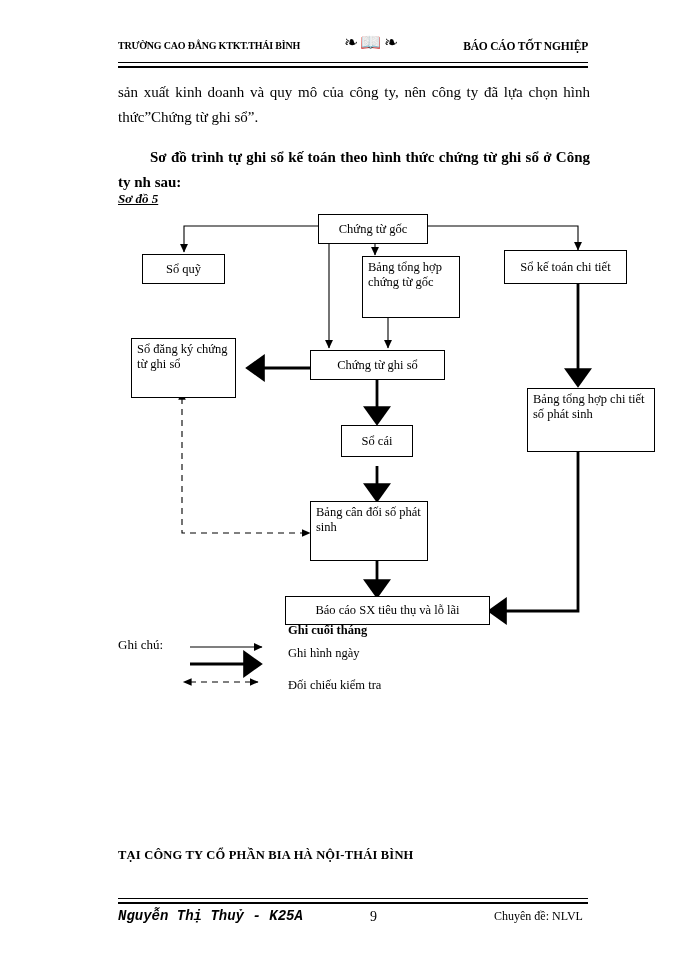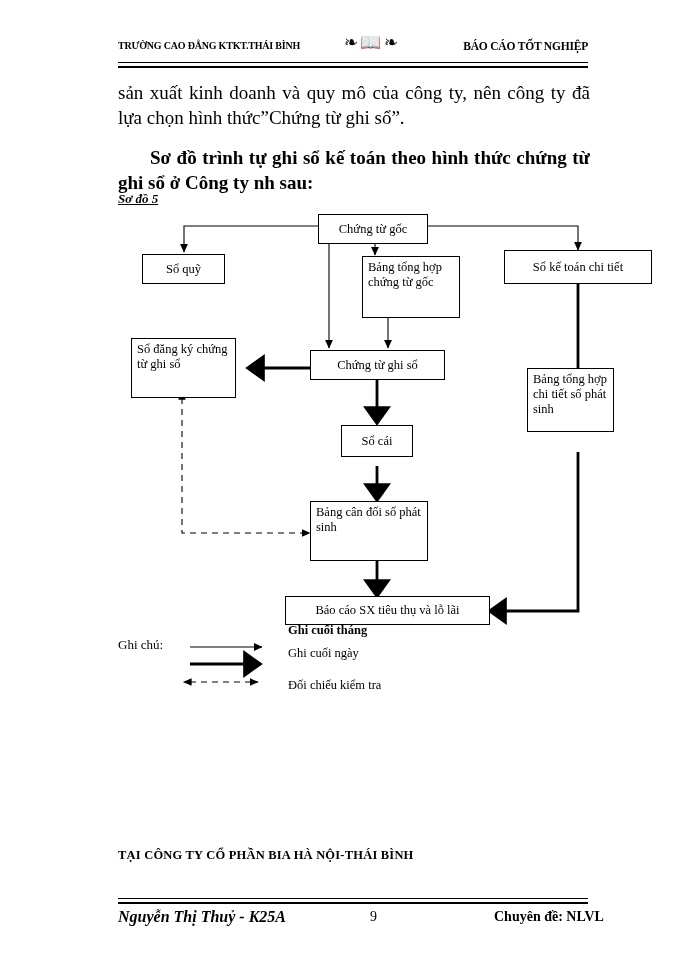--- a/index.html
+++ b/index.html
@@ -69,21 +69,21 @@
     height: 3px;
     border-top: 1px solid #000;
     border-bottom: 2px solid #000;
   }
 
   
   .para {
     position: absolute;
     left: 118px;
     width: 472px;
-    font-size: 19px;
+    font-size: 15px;
     line-height: 25px;
     text-align: justify;
   }
   .p1 { top: 80px; }
   .p2 { top: 145px; font-weight: bold; text-indent: 32px; }
   .p3 {
     top: 186px;
     font-size: 13px;
     font-weight: bold;
     font-style: italic;
@@ -143,37 +143,36 @@
     text-align: justify;
     letter-spacing: 0.2px;
   }
   .heading .ind { padding-left: 40px; }
 
   
   .ftr-name {
     position: absolute;
     left: 118px;
     top: 908px;
-    font-size: 16px;
+    font-size: 14px;
     font-style: italic;
-    font-family: Liberation Serif, serif;
+    font-family: Liberation Mono, monospace;
     font-weight: bold;
   }
   .ftr-page {
     position: absolute;
     left: 370px;
     top: 909px;
     font-size: 14px;
   }
   .ftr-topic {
     position: absolute;
     left: 494px;
     top: 909px;
-    font-size: 14px;
-    font-weight: bold;
+    font-size: 12px;
   }
 </style>
 </head>
 <body>
 
 <div class="page">
 
   <div class="hdr">
     <div class="hdr-left">TRƯỜNG  CAO ĐẲNG KTKT.THÁI BÌNH</div>
     <div class="hdr-orn">❧ 📖 ❧</div>
@@ -234,33 +233,33 @@
   </div>
 
   <div class="box ctr" style="left:142px; top:254px; width:83px; height:30px;">
     <span>Sổ quỹ</span>
   </div>
 
   <div class="box" style="left:362px; top:256px; width:98px; height:62px;">
     <span>Bảng tổng hợp chứng từ gốc</span>
   </div>
 
-  <div class="box ctr" style="left:504px; top:250px; width:148px; height:34px;">
+  <div class="box ctr" style="left:504px; top:250px; width:123px; height:34px;">
     <span>Sổ kế toán chi tiết</span>
   </div>
 
   <div class="box" style="left:131px; top:338px; width:105px; height:60px;">
     <span>Sổ đăng ký chứng từ ghi sổ</span>
   </div>
 
   <div class="box ctr" style="left:310px; top:350px; width:135px; height:30px;">
     <span>Chứng từ ghi sổ</span>
   </div>
 
-  <div class="box" style="left:527px; top:368px; width:87px; height:64px;">
+  <div class="box" style="left:527px; top:388px; width:128px; height:64px;">
     <span>Bảng tổng hợp chi tiết số phát sinh</span>
   </div>
 
   <div class="box ctr" style="left:341px; top:425px; width:72px; height:32px;">
     <span>Sổ cái</span>
   </div>
 
   <div class="box" style="left:310px; top:501px; width:118px; height:60px;">
     <span>Bảng cân đối số phát sinh</span>
   </div>
@@ -286,21 +285,21 @@
         <path d="M0,0.6 L8,4 L0,7.4 z" fill="#000"></path>
       </marker>
     </defs>
     <g stroke="#000" fill="none">
       <path d="M190,647 L262,647" stroke-width="1.1" marker-end="url(#lg-thin)"></path>
       <path d="M190,664 L260,664" stroke-width="2.8" marker-end="url(#lg-thick)"></path>
       <path d="M190,682 L258,682" stroke-width="1.1" stroke-dasharray="6,5" marker-end="url(#lg-d-e)" marker-start="url(#lg-d-s)"></path>
     </g>
   </svg>
 
-  <div class="legend-text" style="left:288px; top:645px;">Ghi cuối ngày</div>
+  <div class="legend-text" style="left:288px; top:645px;">Ghi hình ngày</div>
   <div class="legend-text" style="left:288px; top:622px;font-weight:bold;">Ghi cuối tháng</div>
   <div class="legend-text" style="left:288px; top:677px;">Đối chiếu kiểm tra</div>
 
   <div class="heading">
     <br>
     <span>TẠI CÔNG TY CỔ PHẦN BIA HÀ NỘI-THÁI BÌNH</span>
   </div>
 
   <div class="ftr-rule"></div>
   <div class="ftr-name">Nguyễn Thị Thuỷ - K25A</div>

